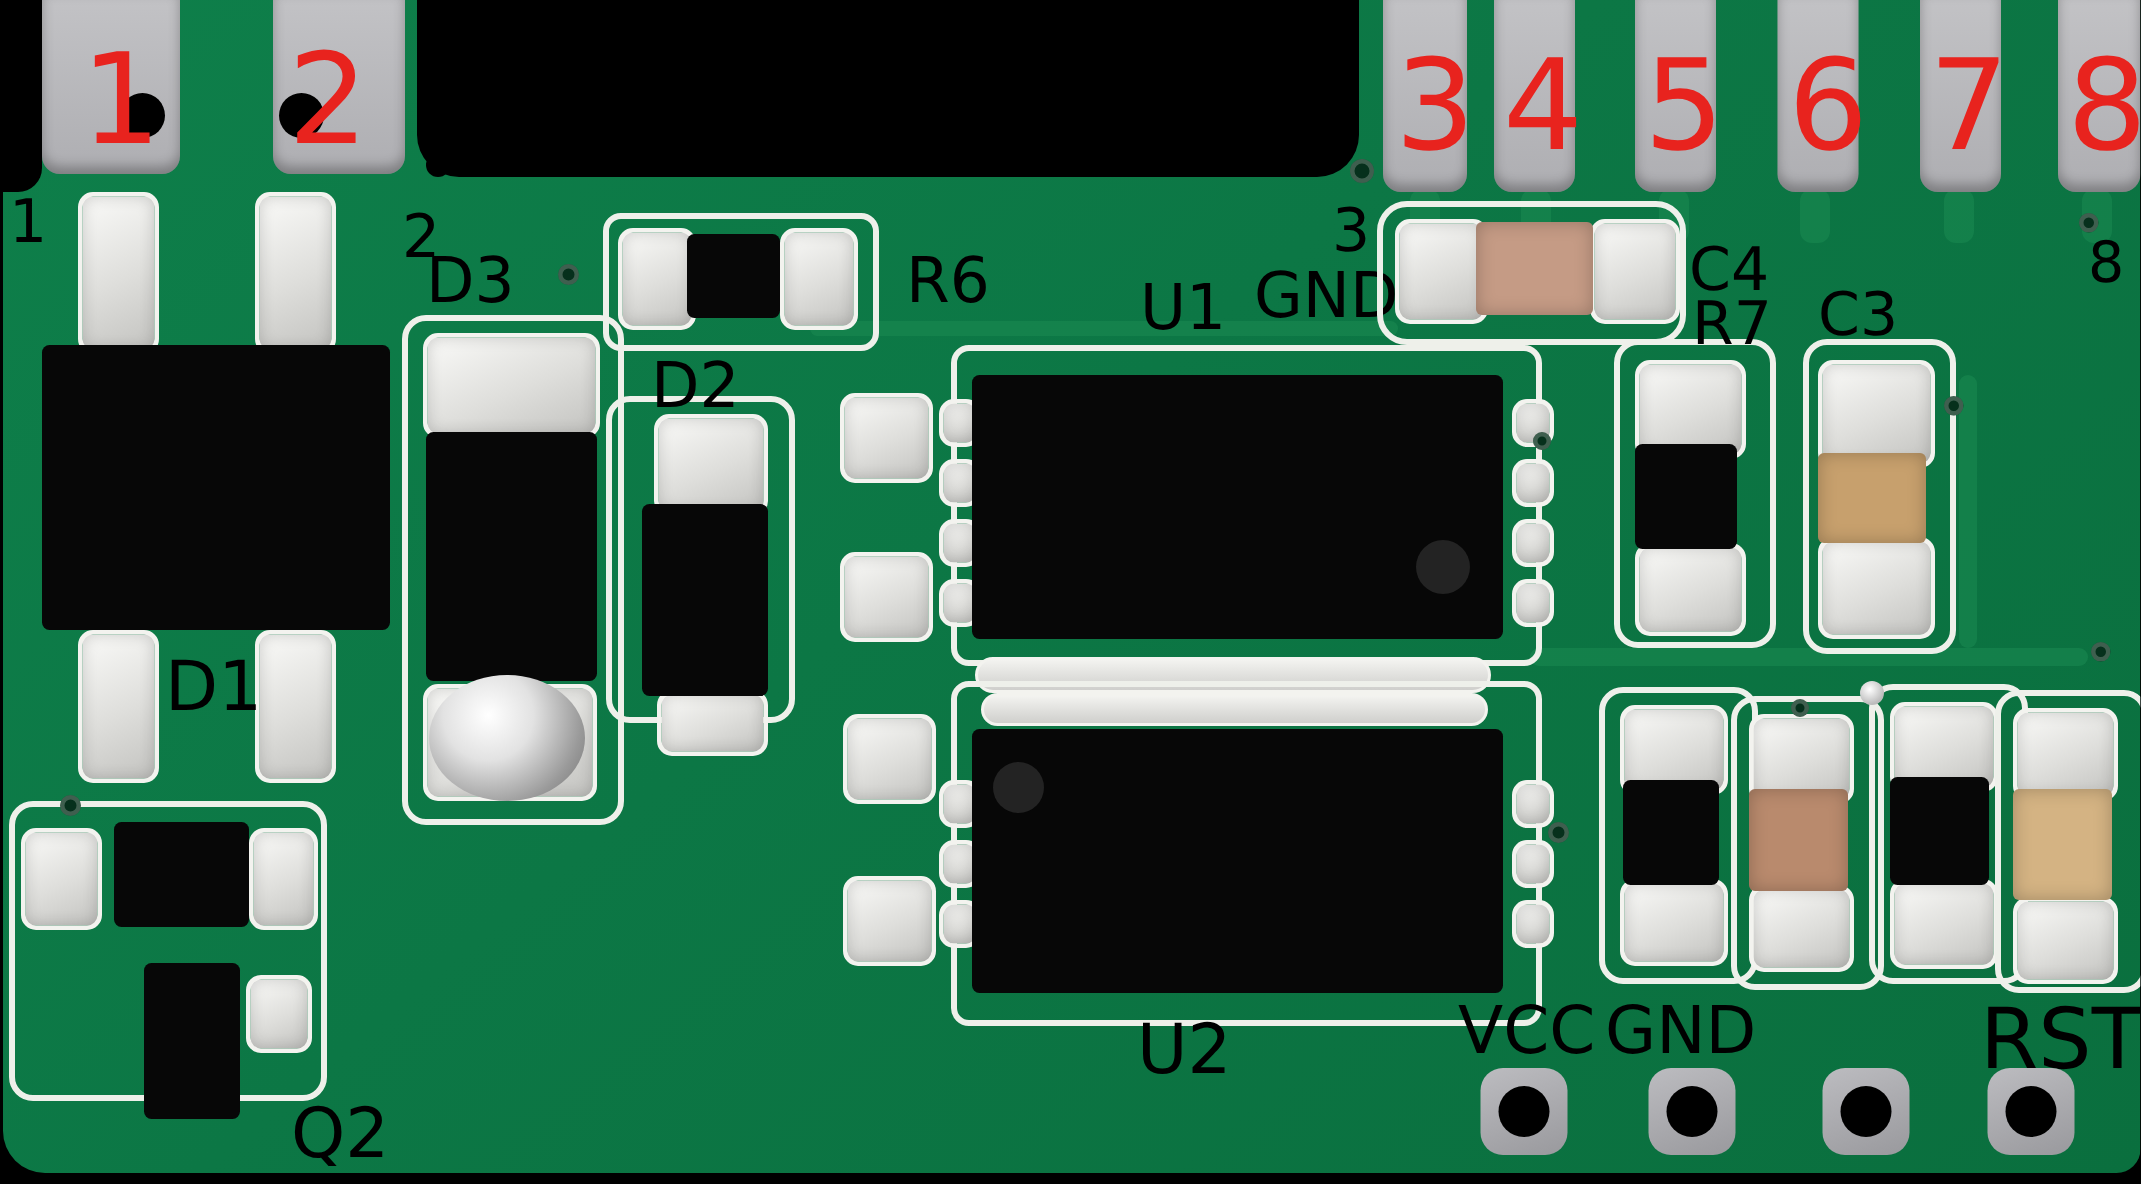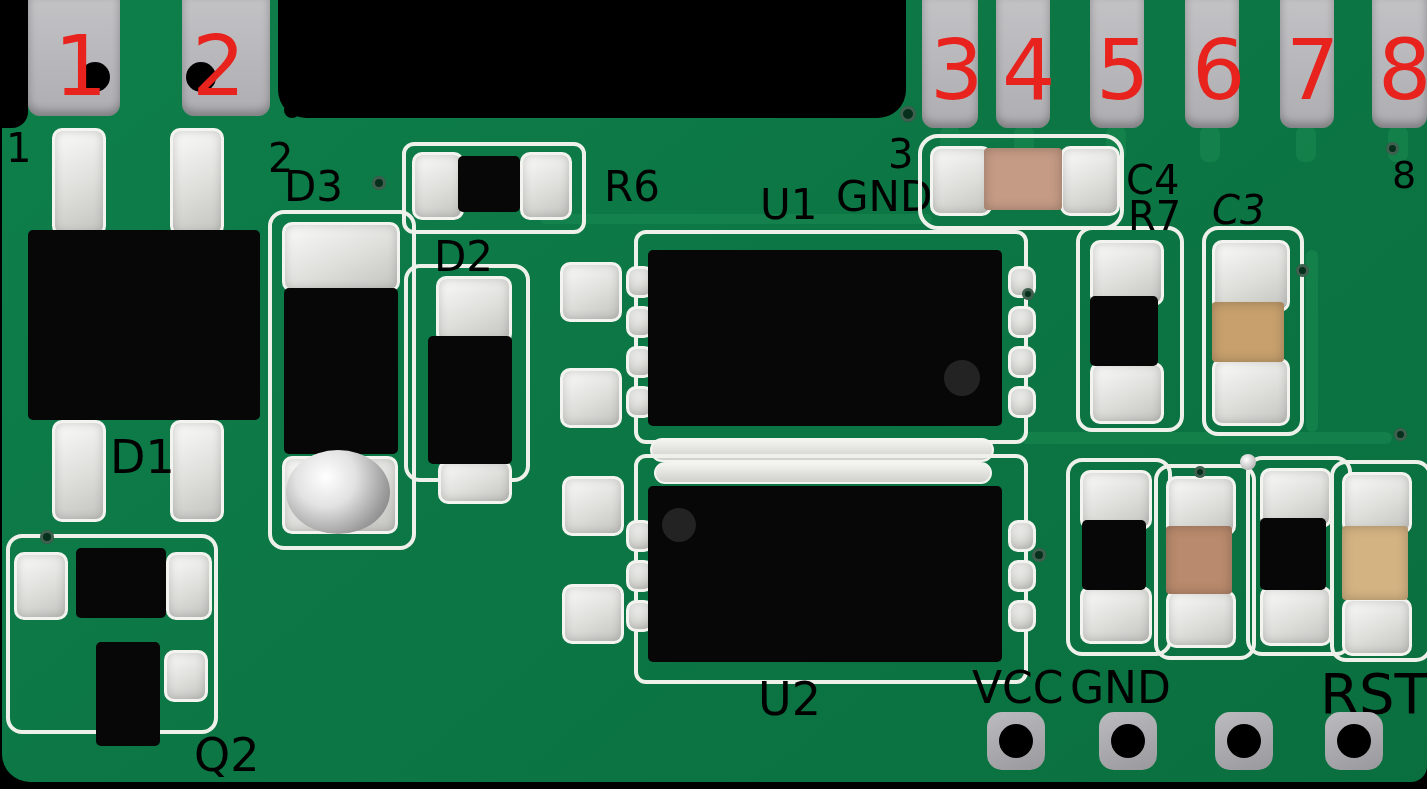--- a/index.html
+++ b/index.html
@@ -155,21 +155,21 @@
   <div class="silk" style="left:1076px;top:226px;width:100px;height:198px;"></div>
   <div class="spad" style="left:1090px;top:240px;width:68px;height:60px;"></div>
   <div class="spad" style="left:1090px;top:362px;width:68px;height:56px;"></div>
   <div class="cbody" style="left:1090px;top:296px;width:68px;height:70px;"></div>
   <div class="ann" style="left:1128px;top:196px;font-size:40px;">R7</div>
 
   <div class="silk" style="left:1202px;top:226px;width:94px;height:202px;"></div>
   <div class="spad" style="left:1212px;top:240px;width:72px;height:66px;"></div>
   <div class="spad" style="left:1212px;top:358px;width:72px;height:62px;"></div>
   <div class="tan" style="left:1212px;top:302px;width:72px;height:60px;background:#c7a06d;"></div>
-  <div class="ann" style="left:1212px;top:190px;font-size:40px;font-style:italic;">C3</div>
+  <div class="ann" style="left:1212px;top:190px;font-size:40px;">C3</div>
 
   <div class="silk" style="left:1066px;top:458px;width:98px;height:190px;"></div>
   <div class="spad" style="left:1080px;top:470px;width:66px;height:54px;"></div>
   <div class="spad" style="left:1080px;top:586px;width:66px;height:52px;"></div>
   <div class="cbody" style="left:1082px;top:520px;width:64px;height:70px;"></div>
 
   <div class="silk" style="left:1154px;top:464px;width:94px;height:188px;"></div>
   <div class="spad" style="left:1166px;top:476px;width:64px;height:54px;"></div>
   <div class="spad" style="left:1166px;top:590px;width:64px;height:52px;"></div>
   <div class="tan" style="left:1166px;top:526px;width:66px;height:68px;background:#b98a6d;"></div>

